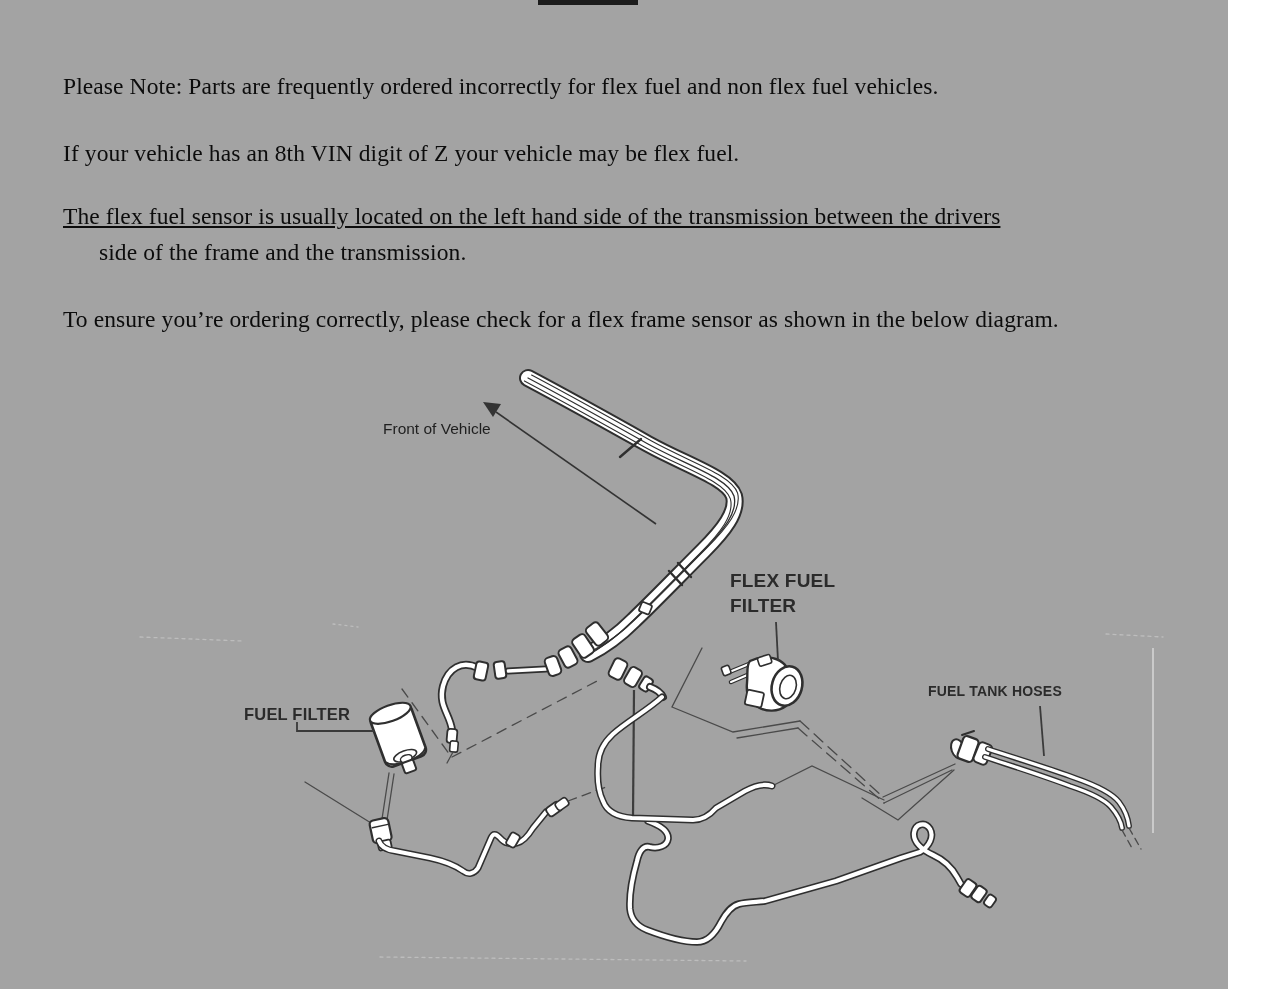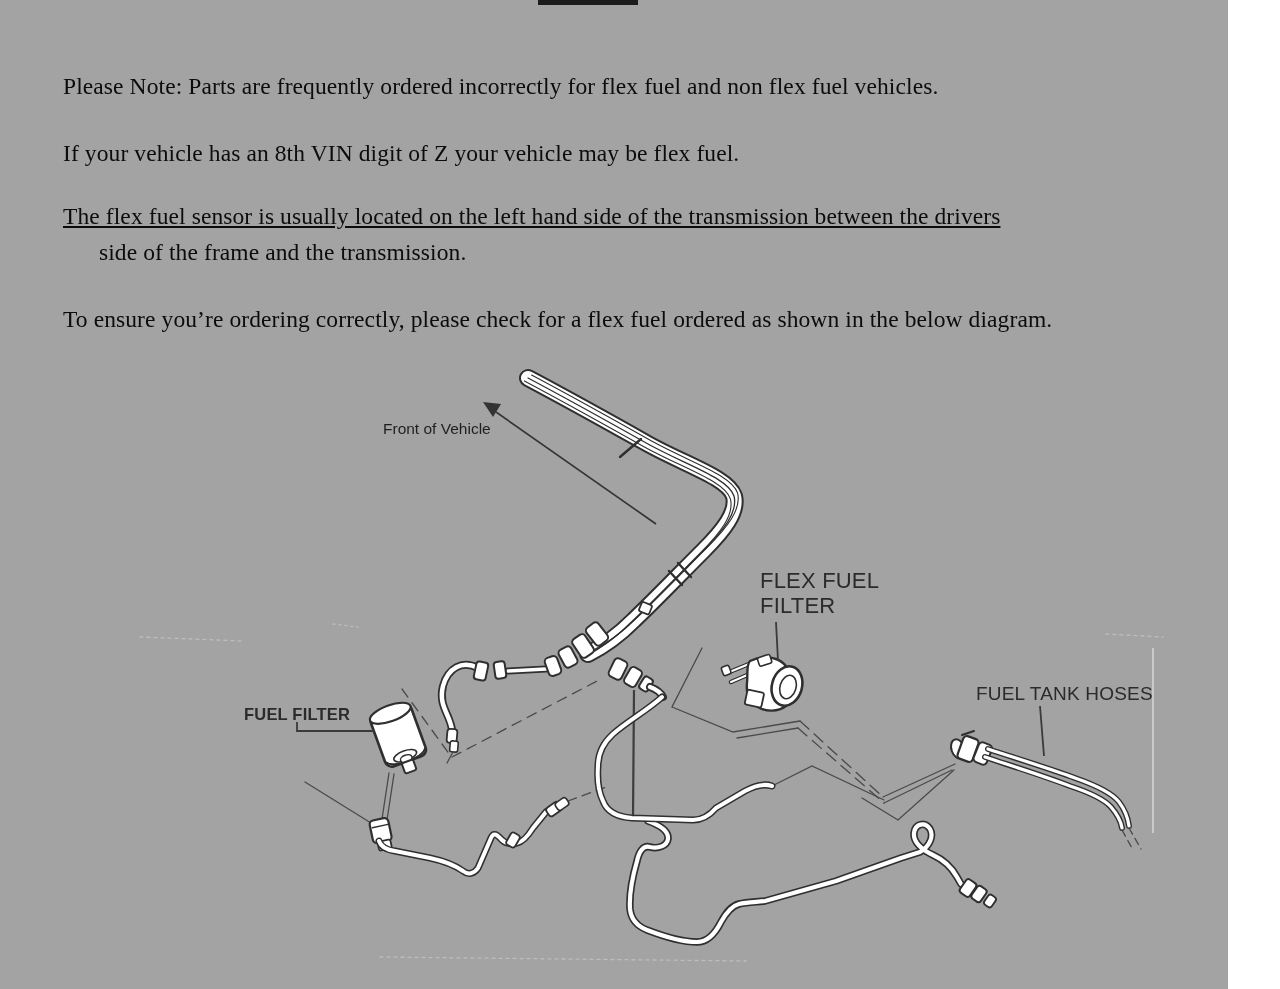--- a/index.html
+++ b/index.html
@@ -15,37 +15,37 @@
   .diagram{position:absolute;left:0;top:0;width:1280px;height:989px;}
   svg.art{position:absolute;left:0;top:0;}
   .o{fill:none;stroke:#2f2f2f;stroke-linecap:round;stroke-linejoin:round;}
   .w{fill:none;stroke:#ffffff;stroke-linecap:round;stroke-linejoin:round;}
   .fw{fill:#ffffff;stroke:#2f2f2f;}
   .thin{fill:none;stroke:#4a4a4a;stroke-width:1.3;stroke-linecap:round;}
   .faint{fill:none;stroke:#bdbdbd;stroke-width:1.3;stroke-linecap:round;}
   .ldr{fill:none;stroke:#3a3a3a;stroke-width:1.8;}
   .lbl{position:absolute;color:#2b2b2b;white-space:nowrap;}
   .lbl-front{left:383px;top:420px;font-size:15.5px;font-weight:400;color:#1f1f1f;}
-  .lbl-sensor{left:760px;top:568px;font-size:22px;font-weight:normal;line-height:25px;letter-spacing:.2px;}
+  .lbl-sensor{left:730px;top:568px;font-size:19px;font-weight:bold;line-height:25px;letter-spacing:.2px;}
   .lbl-filter{left:244px;top:705px;font-size:16.5px;font-weight:bold;letter-spacing:.2px;}
-  .lbl-tank{left:976px;top:683px;font-size:19px;font-weight:normal;letter-spacing:.2px;}
+  .lbl-tank{left:928px;top:683px;font-size:14px;font-weight:bold;letter-spacing:.2px;}
 </style>
 </head>
 <body>
 
 <div class="page">
 
   <div class="top-bar"></div>
 
   <div>
     <div class="tline t0">Please Note: Parts are frequently ordered incorrectly for flex fuel and non flex fuel vehicles.</div>
     <div class="tline t1">If your vehicle has an 8th VIN digit of Z your vehicle may be flex fuel.</div>
     <div class="tline t2">The flex fuel sensor is usually located on the left hand side of the transmission between the drivers</div>
     <div class="tline t3">side of the frame and the transmission.</div>
-    <div class="tline t4">To ensure you’re ordering correctly, please check for a flex fuel ordered as shown in the below diagram.</div>
+    <div class="tline t4">To ensure you’re ordering correctly, please check for a flex frame sensor as shown in the below diagram.</div>
   </div>
 
   <div class="diagram">
     <svg class="art" width="1280" height="989" viewBox="0 0 1280 989">
 
       <g>
         <path class="faint" stroke-dasharray="3 4" d="M140,637 L243,641"></path>
         <path class="faint" stroke-dasharray="2 4" d="M333,624 L358,627"></path>
         <path class="faint" stroke-dasharray="3 4" d="M1106,634 L1163,637"></path>
         <path class="faint" stroke-dasharray="3 4" d="M380,957 L746,961"></path>

